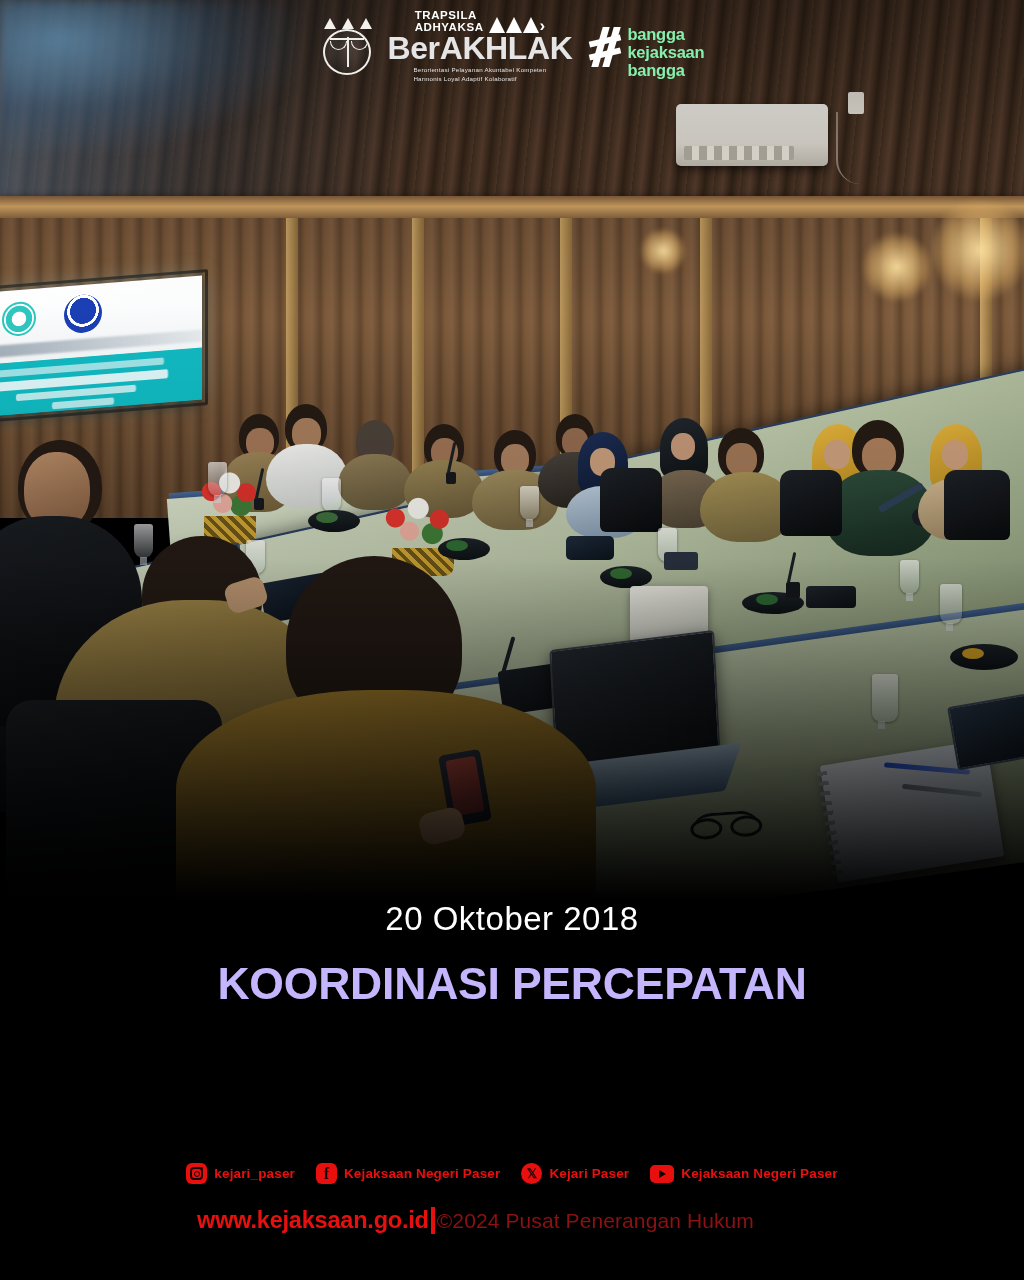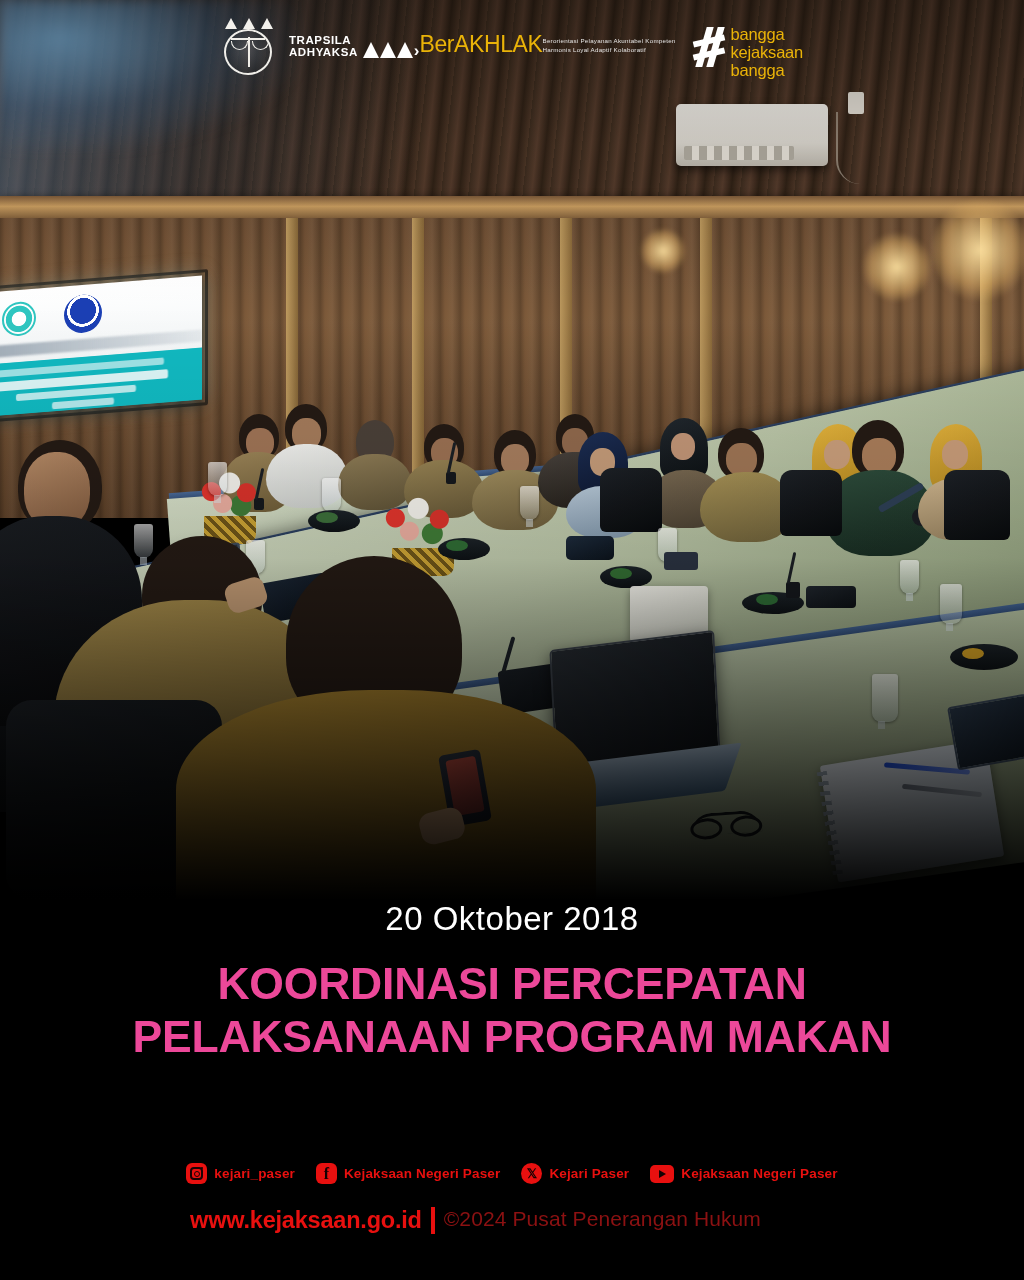--- a/index.html
+++ b/index.html
@@ -230,47 +230,47 @@
     position:absolute; left:50%; top:19px; transform:translateX(-50%);
     width:2px; height:30px; background:#f0eee9;
   }
   .seal-scale:before,.seal-scale:after{
     content:""; position:absolute; top:4px; width:15px; height:8px;
     border:1.5px solid #f0eee9; border-top:none; border-radius:0 0 9px 9px;
   }
   .seal-scale:before{ left:-17px; } .seal-scale:after{ left:4px; }
   .seal-bar{ position:absolute; left:10px; top:20px; width:34px; height:1.5px; background:#f0eee9; }
 
-  .berakhlak{ display:flex; flex-direction:row; line-height:1; flex:0 0 auto; }
+  .berakhlak{ display:flex; flex-direction:column; line-height:1; flex:0 0 auto;align-items:center; }
   .ber-top{ display:flex; align-items:flex-end; gap:5px; }
   .trapsila{ font-size:11.5px; font-weight:700; color:#fff; letter-spacing:.6px; line-height:1.02; text-align:left; }
   .chev{ display:flex; align-items:flex-end; gap:1px; margin-bottom:1px; }
   .chev i{ width:0;height:0;border-left:8px solid transparent;border-right:8px solid transparent;border-bottom:16px solid #fff; display:block; }
   .chev b{ font-style:normal; color:#fff; font-size:17px; font-weight:700; line-height:.8; }
-  .ber-main{ font-size:23px; font-weight:400; color:#eab308; letter-spacing:-.4px; margin-top:-2px; }
+  .ber-main{ font-size:32px; font-weight:700; color:#e5e5e5; letter-spacing:-.4px; margin-top:-2px; }
   .ber-sub{ font-size:6.2px; color:#efefef; letter-spacing:.25px; line-height:1.45; margin-top:2px; opacity:.95; }
 
   .bmb{ display:flex; align-items:center; gap:7px; flex:0 0 auto; margin-left:6px; }
   .hashmark{ position:relative; width:30px; height:40px; }
   .hashmark i{
     position:absolute; background:#fff; display:block;
   }
   .hashmark .v1{ left:7px; top:0; width:7px; height:40px; transform:skewX(-16deg); }
   .hashmark .v2{ left:18px; top:0; width:7px; height:40px; transform:skewX(-16deg); }
   .hashmark .h1{ left:-1px; top:11px; width:32px; height:6px; transform:rotate(-13deg); }
   .hashmark .h2{ left:-1px; top:24px; width:32px; height:6px; transform:rotate(-13deg); }
-  .bmb-text{ color:#eab308; font-size:16.5px; font-weight:400; line-height:1.08; letter-spacing:-.2px;margin-top:12px; }
+  .bmb-text{ color:#86efac; font-size:16.5px; font-weight:700; line-height:1.08; letter-spacing:-.2px;margin-top:12px; }
 
   
   .caption{ position:absolute; left:0; top:900px; width:1024px; z-index:6; text-align:center; }
   .date{
     font-size:33px; color:#fff; font-weight:400; letter-spacing:.5px; margin-bottom:20px;
   }
   .title{
-    color:#ec4899; font-weight:800; font-size:44.5px; line-height:1.18;
+    color:#c4b5fd; font-weight:800; font-size:44.5px; line-height:1.18;
     letter-spacing:-.2px; padding:0 20px;
   }
   .title .line{ display:block; white-space:nowrap; }
 
   
   .social{
     position:absolute; left:0; top:1163px; width:1024px; z-index:6;
     display:flex; align-items:center; justify-content:center; gap:10px;
   }
   .soc{ display:flex; align-items:center; gap:7px; margin-right:11px; }
@@ -285,21 +285,21 @@
   .fb-f{ position:absolute; left:0; top:0; width:100%; height:100%;
         color:#120103; font-size:16px; font-weight:900; display:flex; align-items:center; justify-content:center;
         font-family:"Liberation Serif", serif; }
   .x-g{ position:absolute; left:0; top:0; width:100%; height:100%;
         color:#140203; font-size:13px; font-weight:900; display:flex; align-items:center; justify-content:center; }
   .yt-tri{ position:absolute; left:9px; top:5px; width:0;height:0;
       border-top:4px solid transparent; border-bottom:4px solid transparent; border-left:7px solid #140203; }
 
   .bottomline{
     position:absolute; left:0; top:1207px; width:951px; z-index:6;
-    display:flex; align-items:flex-start; justify-content:center; gap:9px;
+    display:flex; align-items:center; justify-content:center; gap:2px;
   }
   .url{ color:#e8100f; font-size:23.5px; font-weight:800; letter-spacing:-.2px; }
   .vbar{ width:4px; height:27px; background:#e8100f; }
   .copy{ color:#8c1112; font-size:21px; font-weight:400; letter-spacing:.1px; }
 </style>
 </head>
 <body>
 
 <div class="poster">
 
@@ -514,21 +514,20 @@
         <div>kejaksaan</div>
         <div>bangga</div>
       </div>
     </div>
   </div>
 
   <div class="caption">
     <div class="date">20 Oktober 2018</div>
     <div class="title">
       <span class="line">KOORDINASI PERCEPATAN</span>
-      <span class="line">PELAKSANAAN PROGRAM MAKAN</span>
     </div>
   </div>
 
   <div class="social">
 
     <div class="soc">
       <span class="ic">
         <span class="ig-out"></span>
           <span class="ig-in"></span>
           <span class="ig-dot"></span>

